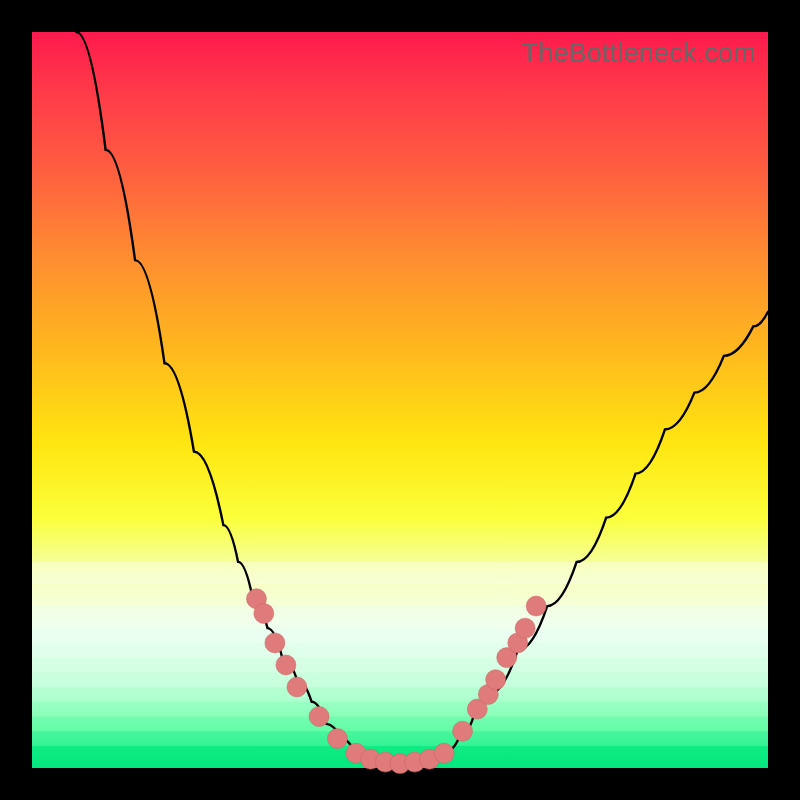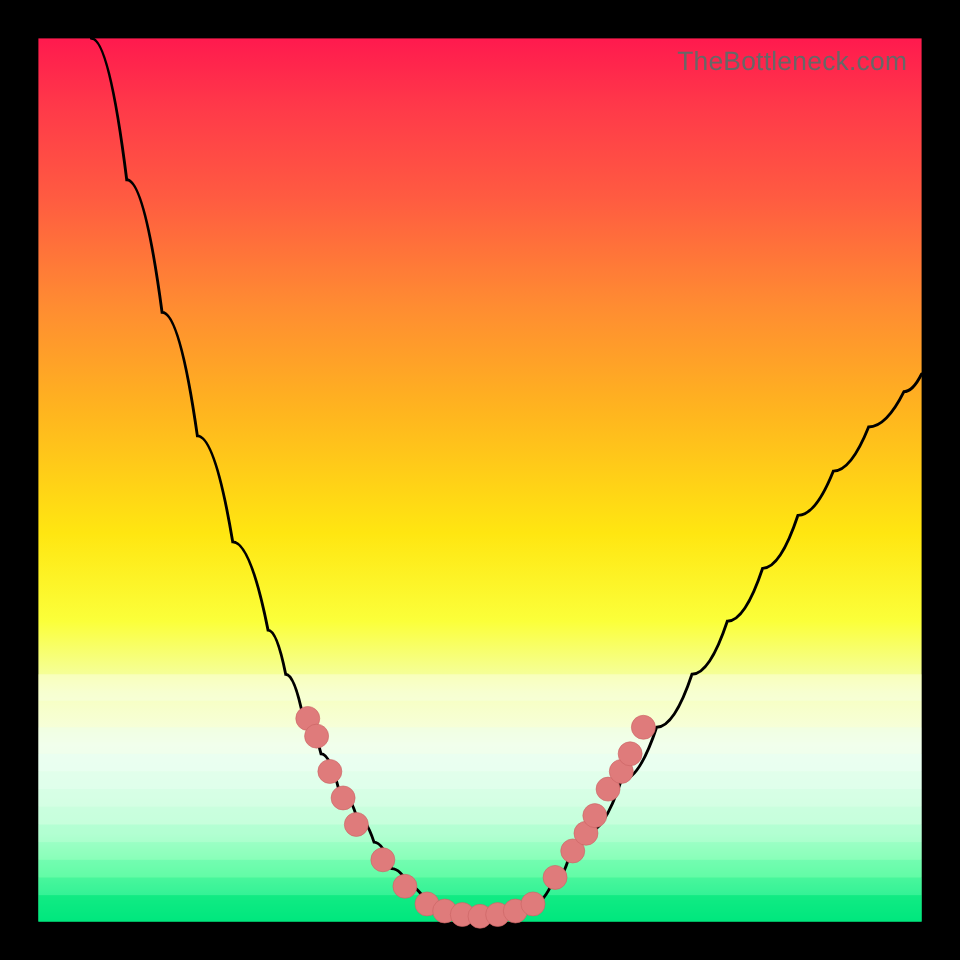--- a/index.html
+++ b/index.html
@@ -37,21 +37,21 @@
       #d6ffe4 90%,
       #79ffa6 95%,
       #00e77e 100%
     );
   }
   .watermark {
     position: absolute;
     top: 6px;
     right: 12px;
     color: #676767;
-    font-size: 22px;
+    font-size: 27px;
     font-weight: 500;
     letter-spacing: 0.2px;
   }
   svg.curves {
     position: absolute;
     left: 0;
     top: 0;
     width: 736px;
     height: 736px;
     overflow: visible;

